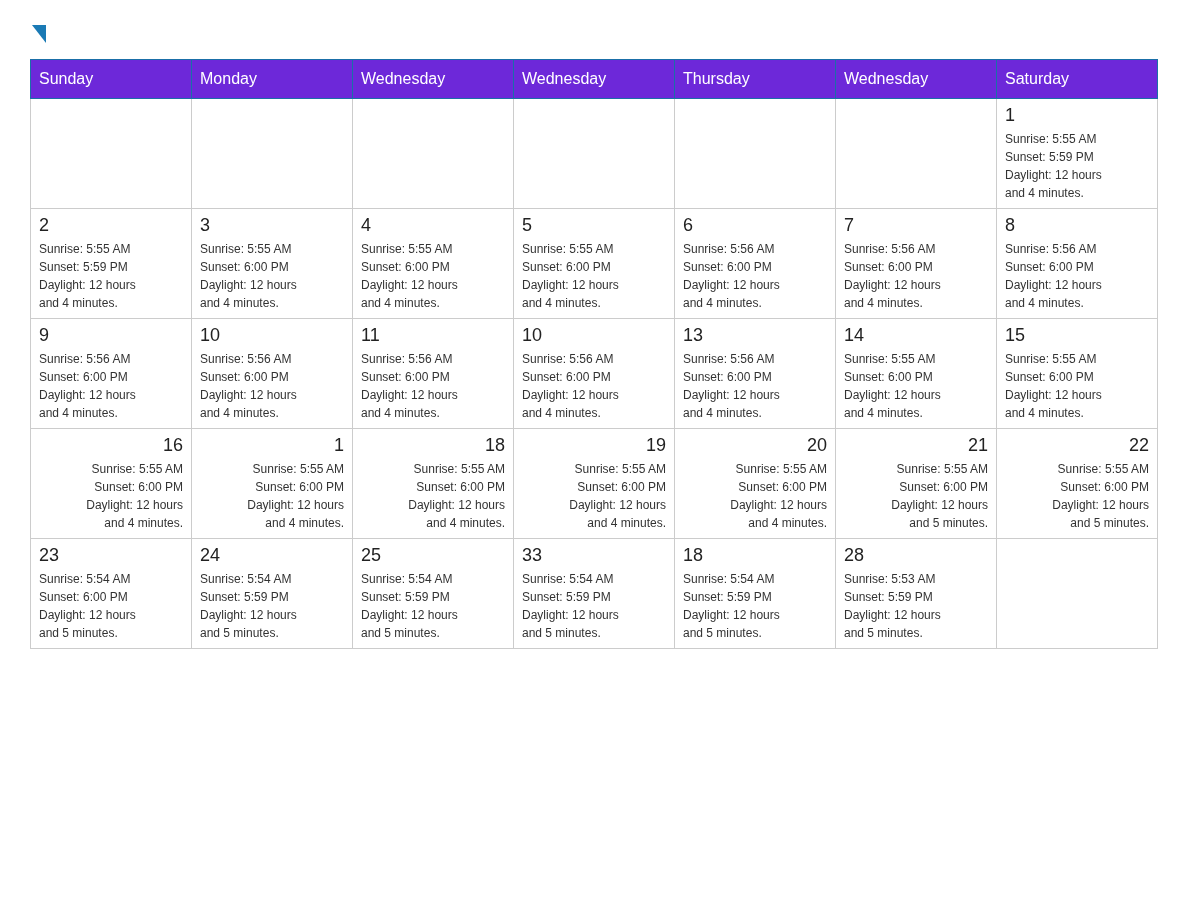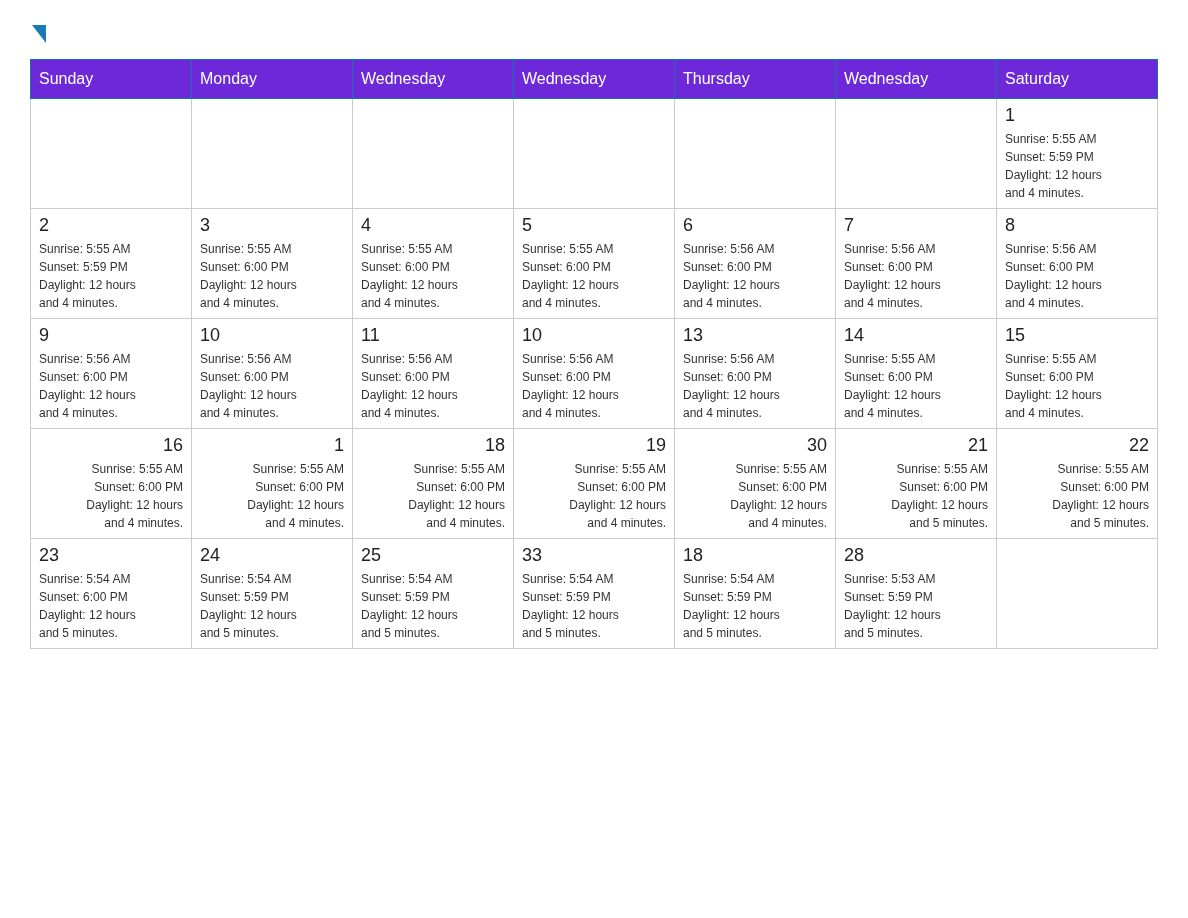--- a/index.html
+++ b/index.html
@@ -206,21 +206,21 @@
         </td>
         <td>
           <span class="day-number">18</span>
           <div class="day-info">Sunrise: 5:55 AM<br>Sunset: 6:00 PM<br>Daylight: 12 hours<br>and 4 minutes.</div>
         </td>
         <td>
           <span class="day-number">19</span>
           <div class="day-info">Sunrise: 5:55 AM<br>Sunset: 6:00 PM<br>Daylight: 12 hours<br>and 4 minutes.</div>
         </td>
         <td>
-          <span class="day-number">30</span>
+          <span class="day-number">20</span>
           <div class="day-info">Sunrise: 5:55 AM<br>Sunset: 6:00 PM<br>Daylight: 12 hours<br>and 4 minutes.</div>
         </td>
         <td>
           <span class="day-number">21</span>
           <div class="day-info">Sunrise: 5:55 AM<br>Sunset: 6:00 PM<br>Daylight: 12 hours<br>and 5 minutes.</div>
         </td>
         <td>
           <span class="day-number">22</span>
           <div class="day-info">Sunrise: 5:55 AM<br>Sunset: 6:00 PM<br>Daylight: 12 hours<br>and 5 minutes.</div>
         </td>

